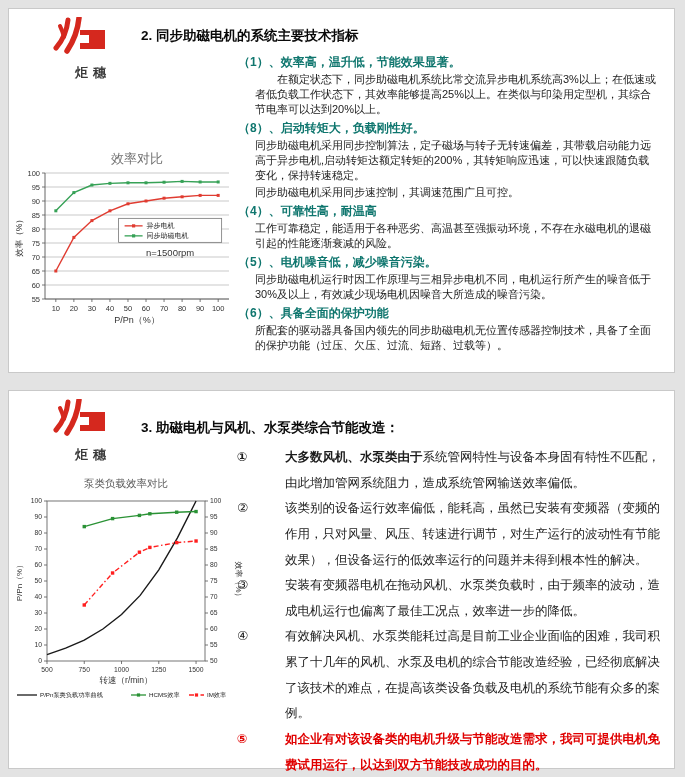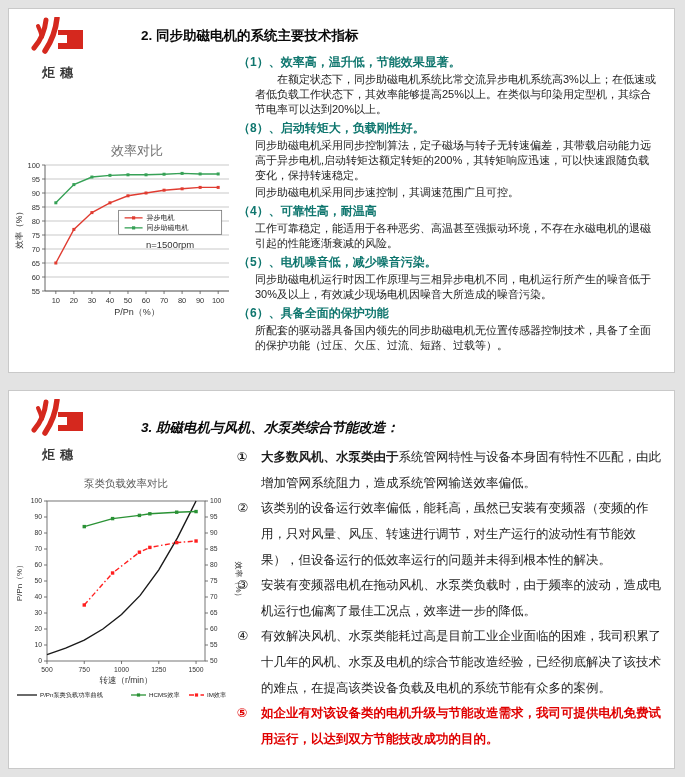--- a/index.html
+++ b/index.html
@@ -1,36 +1,36 @@
 <!DOCTYPE html>
 <html><head>
 <meta charset="utf-8">
 <style>
   html,body{margin:0;padding:0;}
   body{background:#e3e3e3;font-family:"Liberation Sans","DejaVu Sans",sans-serif;}
   .page{position:relative;width:685px;height:777px;background:#e3e3e3;overflow:hidden;}
   .panel{position:absolute;left:8px;width:667px;background:#ffffff;border:1px solid #c9c9c9;box-sizing:border-box;}
   #panel1{top:8px;height:365px;}
   #panel2{top:390px;height:379px;}
-  .logo{position:absolute;left:16px;top:8px;width:70px;text-align:center;}
+  .logo{position:absolute;left:32px;top:8px;width:70px;text-align:right;}
   .logo-text{font-weight:bold;color:#3a3a3a;font-size:13px;letter-spacing:5px;margin-top:1px;}
   .s-title{position:absolute;margin:4px;font-size:13.5px;font-weight:bold;color:#0a0a0a;white-space:nowrap;}
   #panel1 .s-title{left:128px;top:14px;}
-  #panel2 .s-title{left:128px;top:24px;font-style:italic;}
+  #panel2 .s-title{left:128px;top:24px;}
   .chartbox{position:absolute;}
-  #chart1box{left:4px;top:132px;width:226px;height:186px;}
+  #chart1box{left:4px;top:140px;width:226px;height:186px;}
   #chart2box{left:4px;top:80px;width:230px;height:242px;}
   .content1{position:absolute;left:229px;top:42px;width:436px;font-size:11px;line-height:1.38;color:#1c1c1c;}
   .content1 h4{font-size:12px;font-weight:bold;margin:3px 0 1px;color:#0f766e;}
   .content1 p{margin:0 17px 2px;}
   .content1 p.indent{text-indent:2em;}
   .content2{position:absolute;left:228px;top:54px;width:428px;font-size:12.5px;line-height:2.05;color:#1c1c1c;}
   .s3item{display:flex;}
   .s3num{width:24px;flex:none;}
-  .s3text{flex:1;}
+  .s3text{flex:1;margin-left:24px;}
   .s3lead{font-weight:bold;}
   .bold{font-weight:bold;}
   .em-red{color:#e00000;font-weight:bold;}
   svg text{font-family:"Liberation Sans","DejaVu Sans",sans-serif;}
 </style>
 </head>
 <body>
 
 <div class="page">
 

